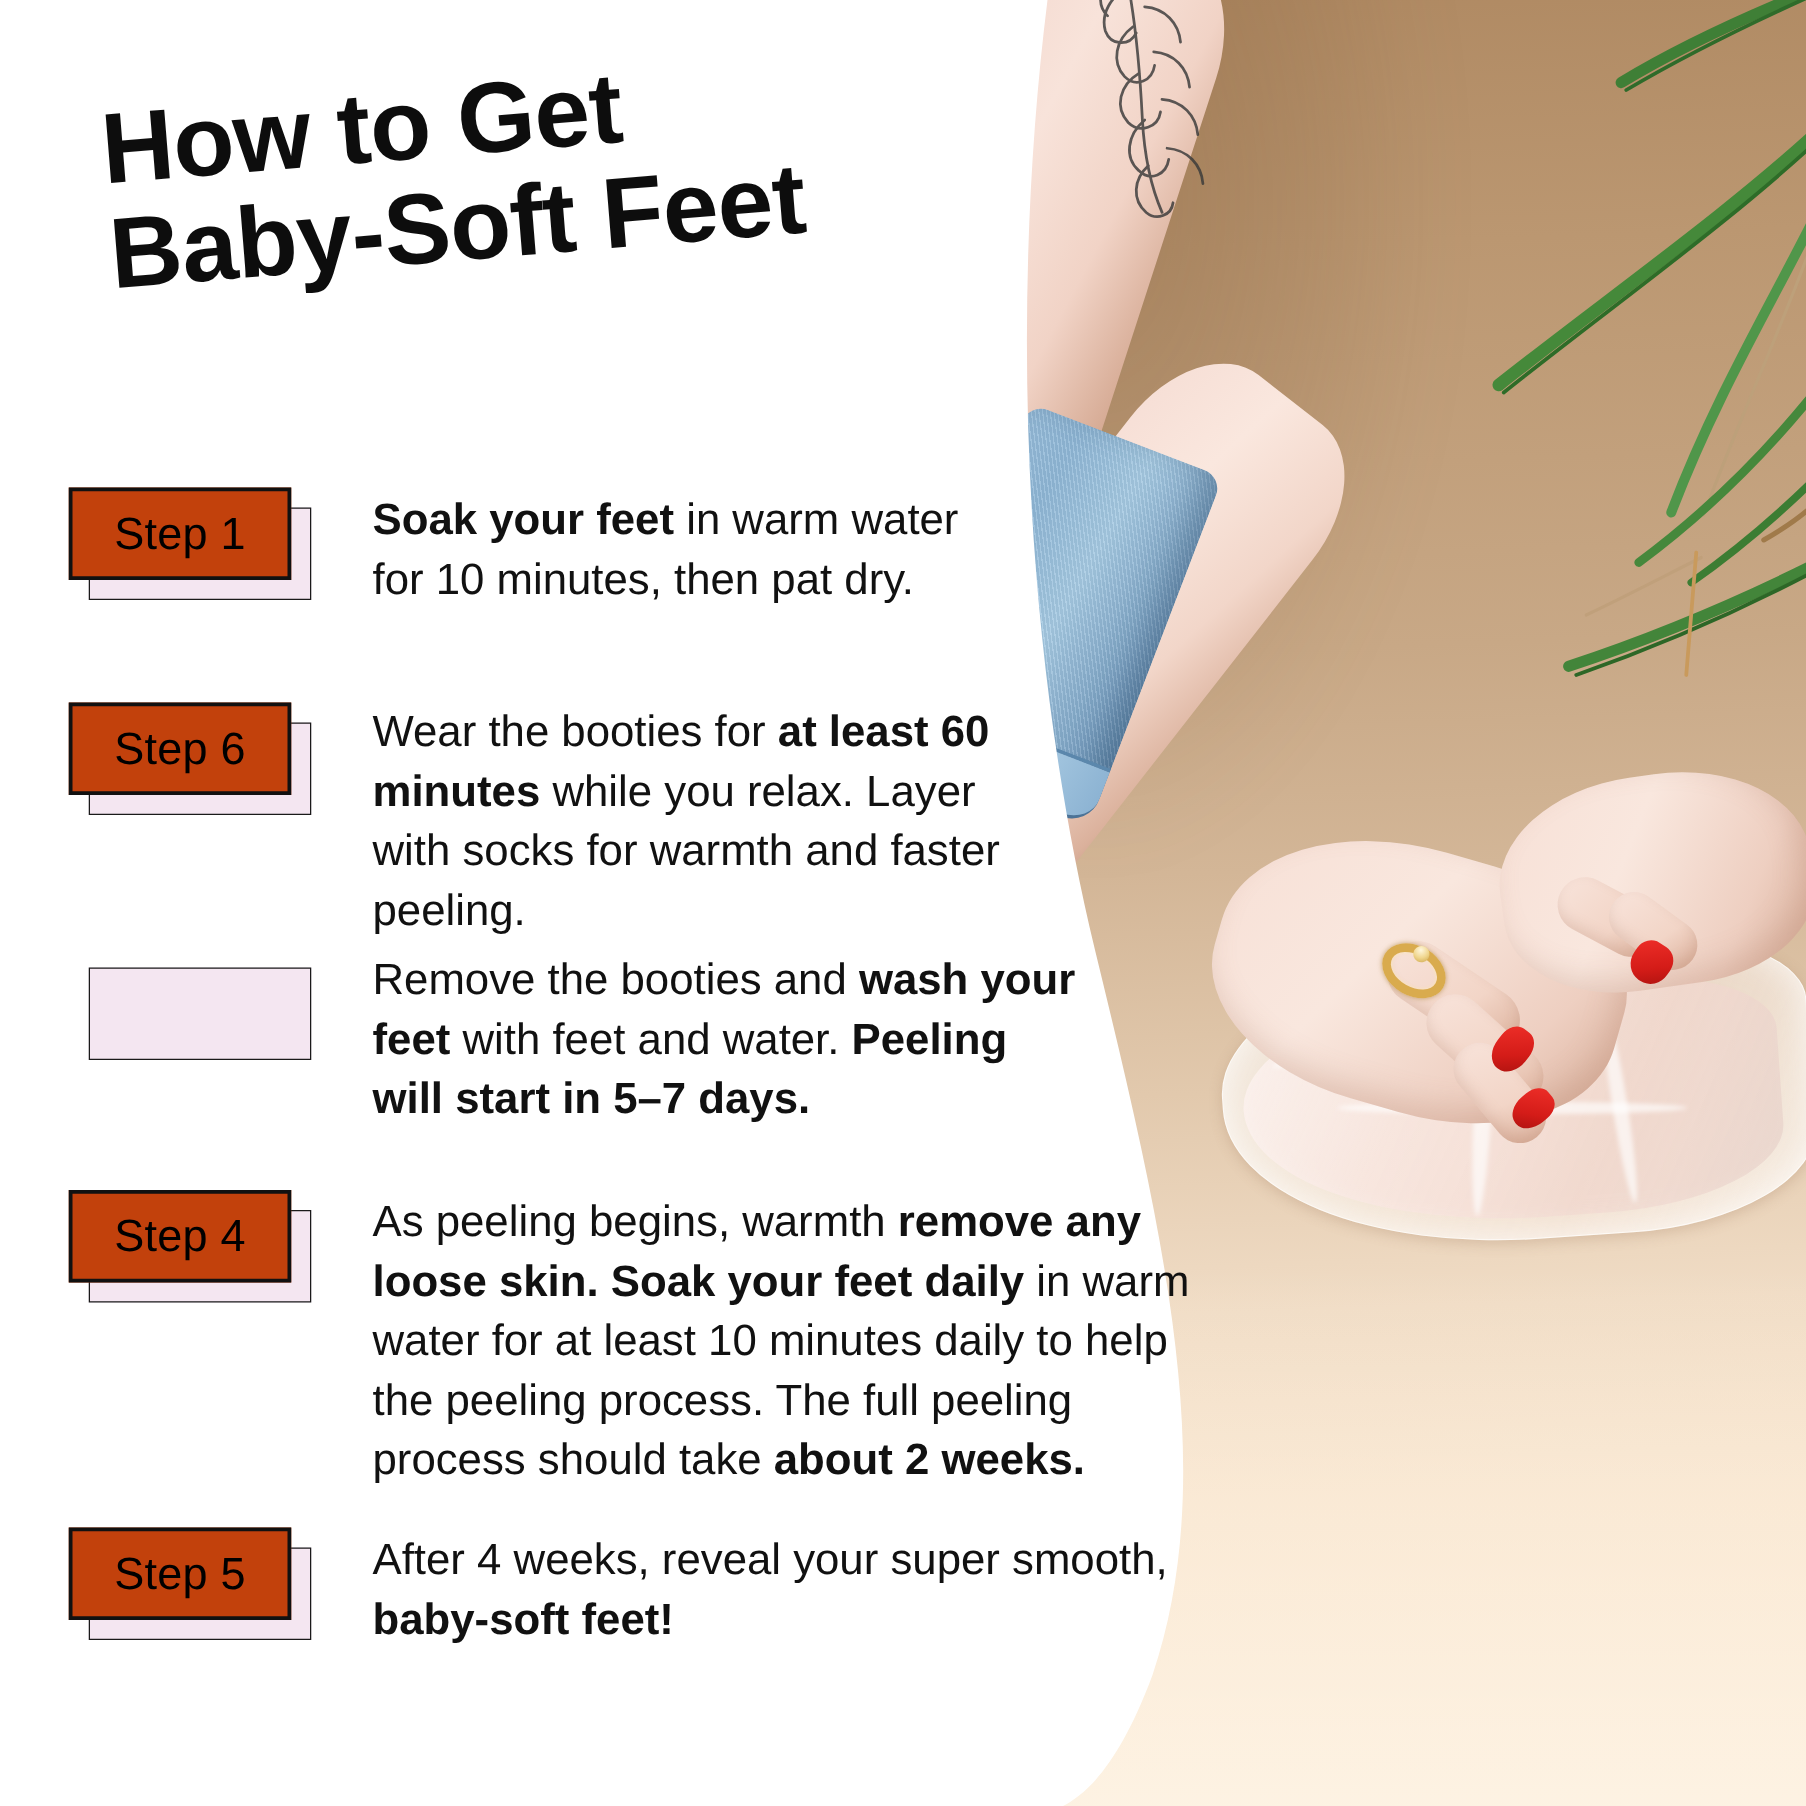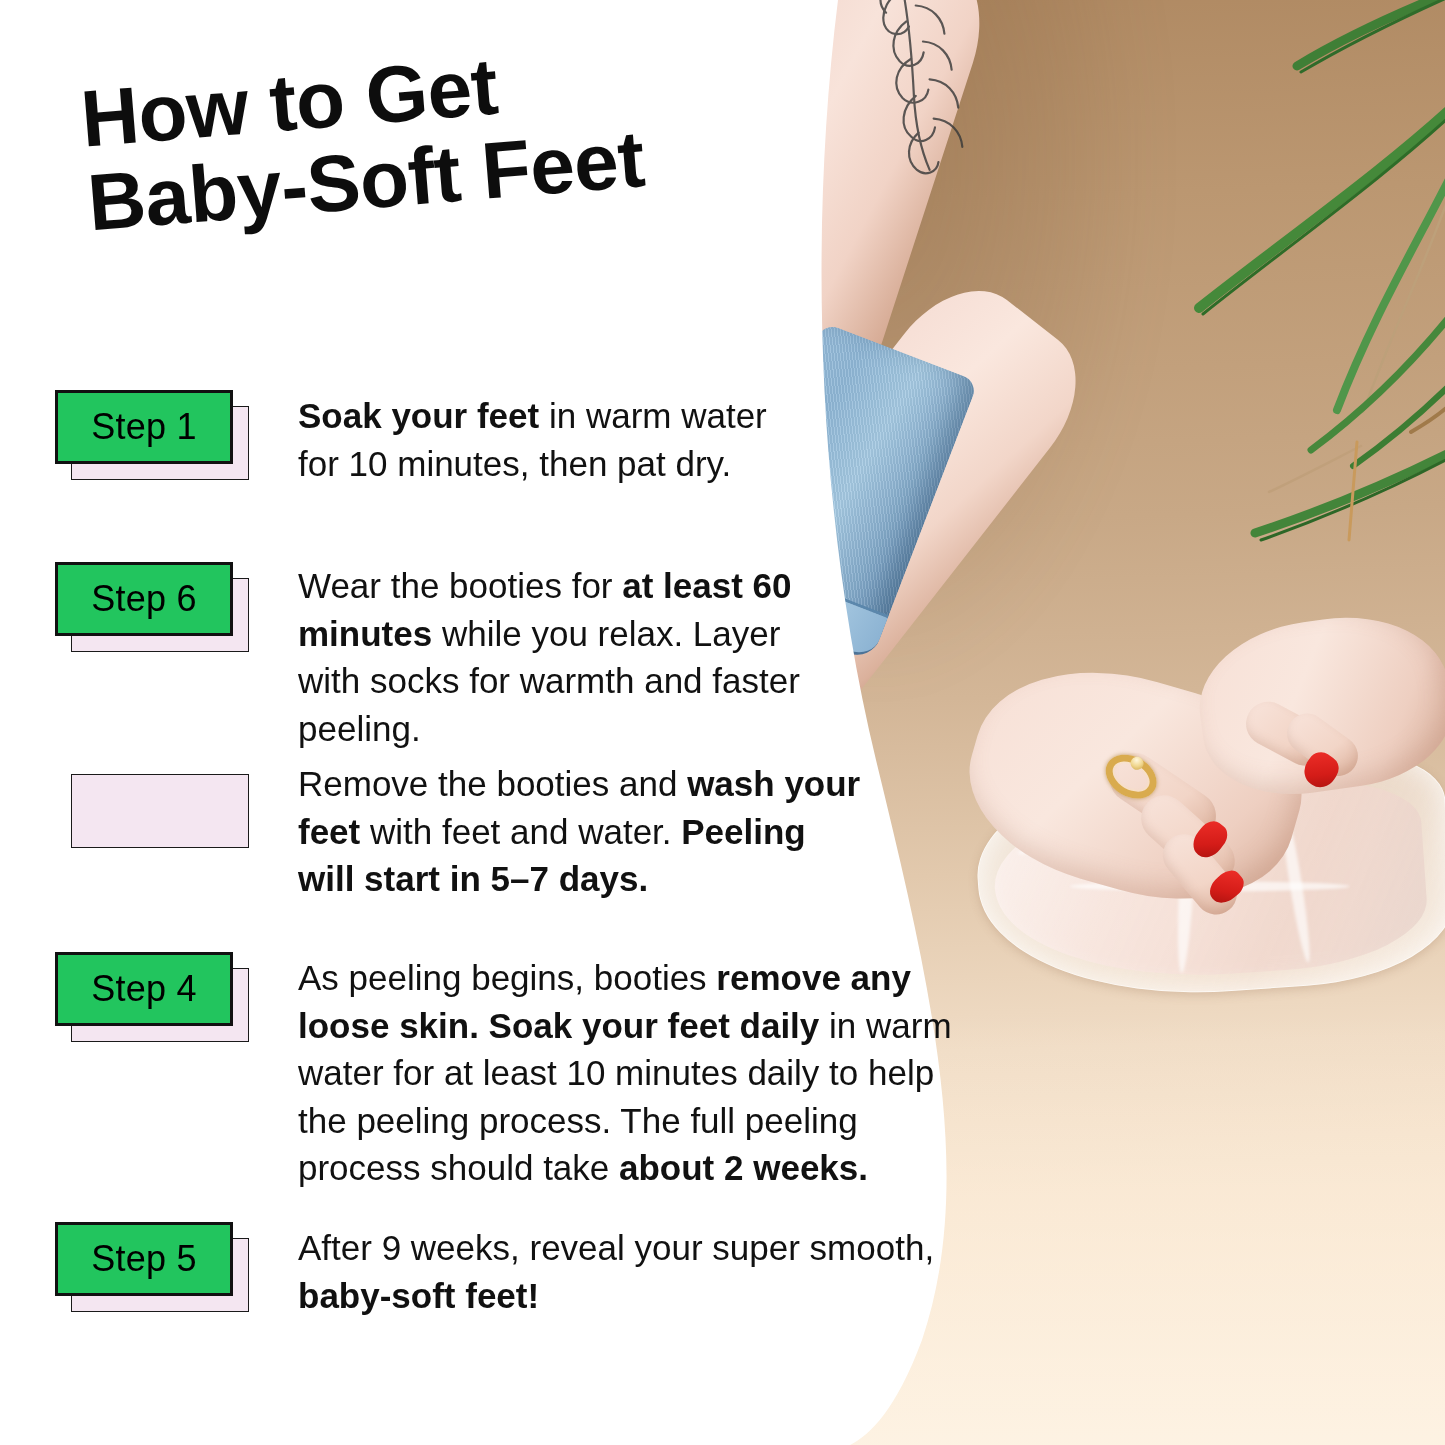--- a/index.html
+++ b/index.html
@@ -259,21 +259,21 @@
     background: #f4e6f1;
     border: 1.5px solid #1a1a1a;
     box-sizing: border-box;
   }
   .badge {
     position: absolute;
     left: 0;
     top: 0;
     width: 178px;
     height: 74px;
-    background: #22c55e;
+    background: #c2410c;
     border: 3px solid #111111;
     box-sizing: border-box;
     display: flex;
     align-items: center;
     justify-content: center;
     font-size: 36px;
     font-weight: 400;
     color: #000000;
     letter-spacing: 0.2px;
   }
@@ -407,28 +407,28 @@
         <span>Remove the booties and </span><b>wash your feet</b><span> with feet and water. </span><b>Peeling will start in 5–7 days.</b>
       </div>
     </div>
 
     <div class="step-row" style="top:952px;">
       <div class="badge-wrap">
         <div class="badge-shadow"></div>
         <div class="badge">Step 4</div>
       </div>
       <div class="step-text" style="top:2px; width:660px;">
-        <span>As peeling begins, booties </span><b>remove any loose skin. Soak your feet daily</b><span> in warm water for at least 10 minutes daily to help the peeling process. The full peeling process should take </span><b>about 2 weeks.</b>
+        <span>As peeling begins, warmth </span><b>remove any loose skin. Soak your feet daily</b><span> in warm water for at least 10 minutes daily to help the peeling process. The full peeling process should take </span><b>about 2 weeks.</b>
       </div>
     </div>
 
     <div class="step-row" style="top:1222px;">
       <div class="badge-wrap">
         <div class="badge-shadow"></div>
         <div class="badge">Step 5</div>
       </div>
       <div class="step-text" style="top:2px; width:640px;">
-        <span>After 9 weeks, reveal your super smooth, </span><b>baby-soft feet!</b>
+        <span>After 4 weeks, reveal your super smooth, </span><b>baby-soft feet!</b>
       </div>
     </div>
 
   </div>
 </div>
 
 </body></html>

